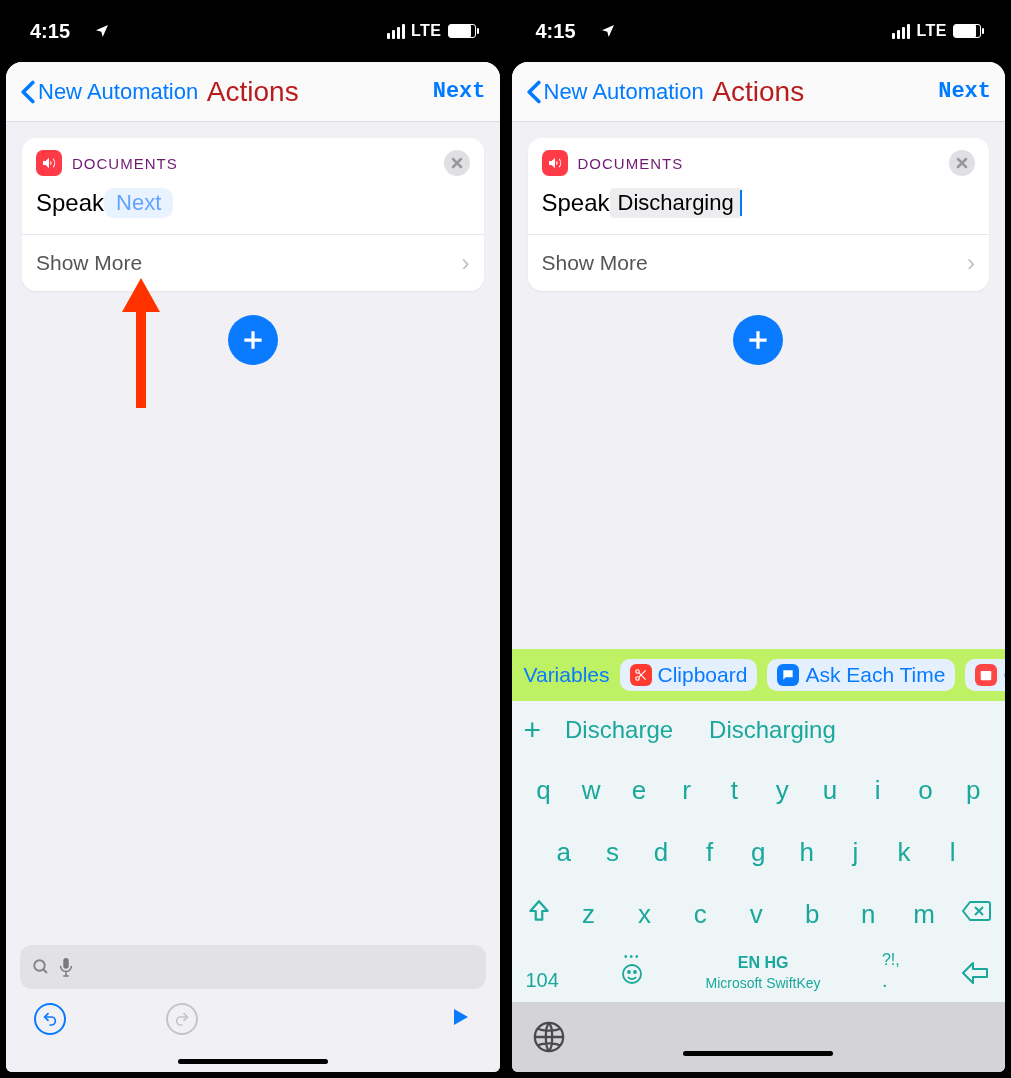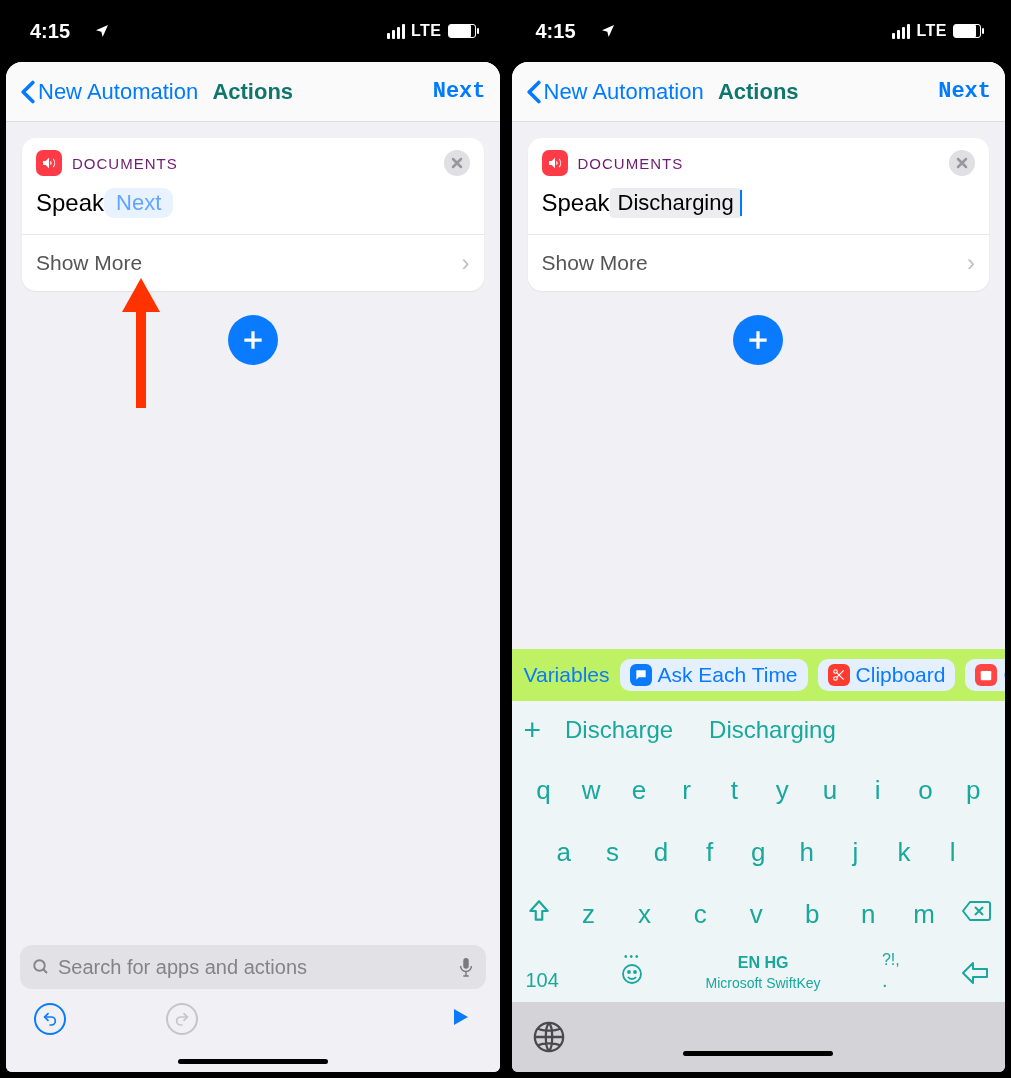--- a/index.html
+++ b/index.html
@@ -63,23 +63,23 @@
   .nav-back {
     color: #007aff;
     font-size: 22px;
     display: flex;
     align-items: center;
     gap: 2px;
   }
   .nav-title {
     position: absolute;
     left: 50%; transform: translateX(-50%);
-    font-weight: 700;
-    font-size: 22px;
-    color: #0f766e;
+    font-weight: 400;
+    font-size: 28px;
+    color: #b91c1c;
   }
   .nav-next {
     margin-left: auto;
     color: #007aff;
     font-size: 22px;
     font-weight: 600;
     font-family: Liberation Mono, monospace;
   }
   .content { padding: 16px; flex: 1; overflow: hidden; }
   .card {
@@ -349,21 +349,20 @@
       <path d="M25 130 L25 30" stroke="#ff3200" stroke-width="10"></path>
       <path d="M25 0 L6 34 L44 34 Z" fill="#ff3200"></path>
     </svg>
 
     <div class="bottom-search-area">
       <div class="searchbar">
         <svg width="18" height="18" viewBox="0 0 24 24" fill="none" stroke="#838388" stroke-width="2.5">
             <circle cx="10" cy="10" r="7"></circle>
             <path d="M15 15l5 5"></path>
           </svg>
-        <span class="search-flex">Search for apps and actions</span>
         <svg class="mic" width="16" height="20" viewBox="0 0 16 22" fill="#7a7a7e">
             <rect x="5" y="1" width="6" height="12" rx="3"></rect>
             <path d="M2 10a6 6 0 0 0 12 0M8 16v5M5 21h6" fill="none" stroke="#7a7a7e" stroke-width="1.6"></path>
           </svg>
       </div>
       <div class="bottom-toolbar">
         <span class="undo-btn">
           <svg width="16" height="16" viewBox="0 0 24 24" fill="none" stroke="#0a7aff" stroke-width="2.5" stroke-linecap="round">
               <path d="M9 14L4 9l5-5"></path>
               <path d="M4 9h10a6 6 0 0 1 0 12h-2"></path>
@@ -449,36 +448,36 @@
       <div class="add-btn">
         <svg viewBox="0 0 24 24" fill="none">
             <path d="M12 4v16M4 12h16"></path>
           </svg>
       </div>
     </div>
 
     <div class="var-bar">
       <span class="var-label">Variables</span>
       <span class="var-chip">
-        <span class="chip-ic blue">
-          <svg width="14" height="14" viewBox="0 0 24 24" fill="#fff">
-              <path d="M4 4h16v12H8l-4 4V4z"></path>
-            </svg>
-        </span>
-        <span>Ask Each Time</span>
-      </span>
-      <span class="var-chip">
         <span class="chip-ic red">
           <svg width="14" height="14" viewBox="0 0 24 24" fill="none" stroke="#fff" stroke-width="2">
               <circle cx="6" cy="6" r="3"></circle>
               <circle cx="6" cy="18" r="3"></circle>
               <path d="M20 4L8.5 15.5M20 20L8.5 8.5"></path>
             </svg>
         </span>
         <span>Clipboard</span>
+      </span>
+      <span class="var-chip">
+        <span class="chip-ic blue">
+          <svg width="14" height="14" viewBox="0 0 24 24" fill="#fff">
+              <path d="M4 4h16v12H8l-4 4V4z"></path>
+            </svg>
+        </span>
+        <span>Ask Each Time</span>
       </span>
       <span class="var-chip">
         <span class="chip-ic orange">
           <svg width="14" height="14" viewBox="0 0 24 24" fill="#fff">
               <rect x="3" y="5" width="18" height="16" rx="2"></rect>
               <rect x="3" y="5" width="18" height="5" fill="#fff" opacity="0.4"></rect>
             </svg>
         </span>
         <span>Cur</span>
       </span>

